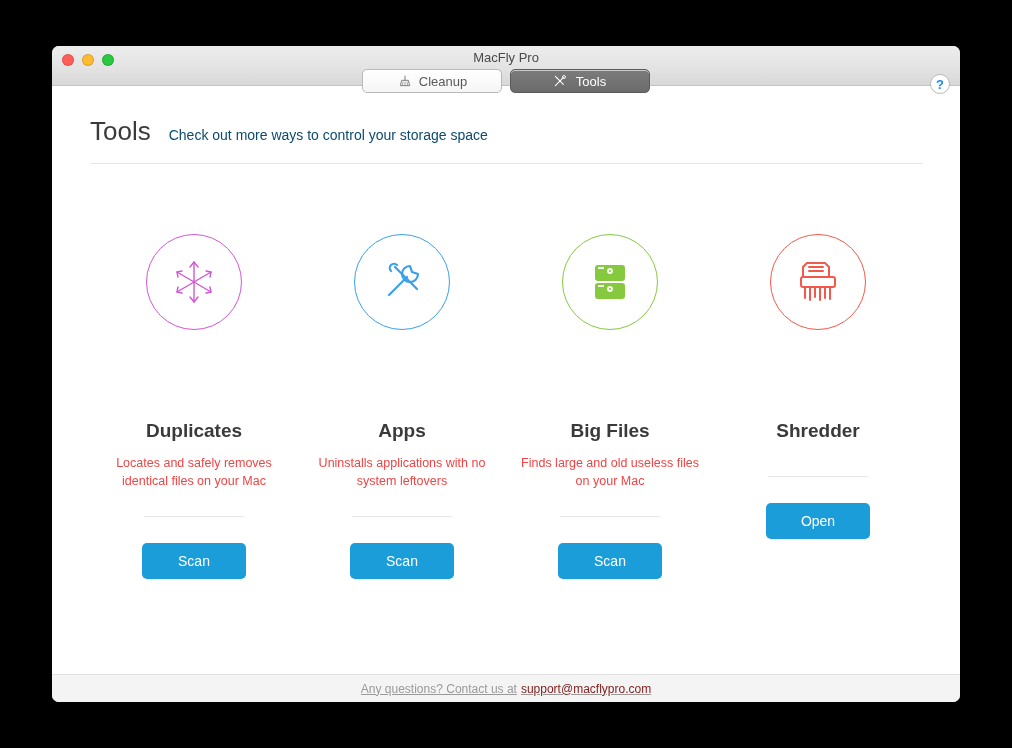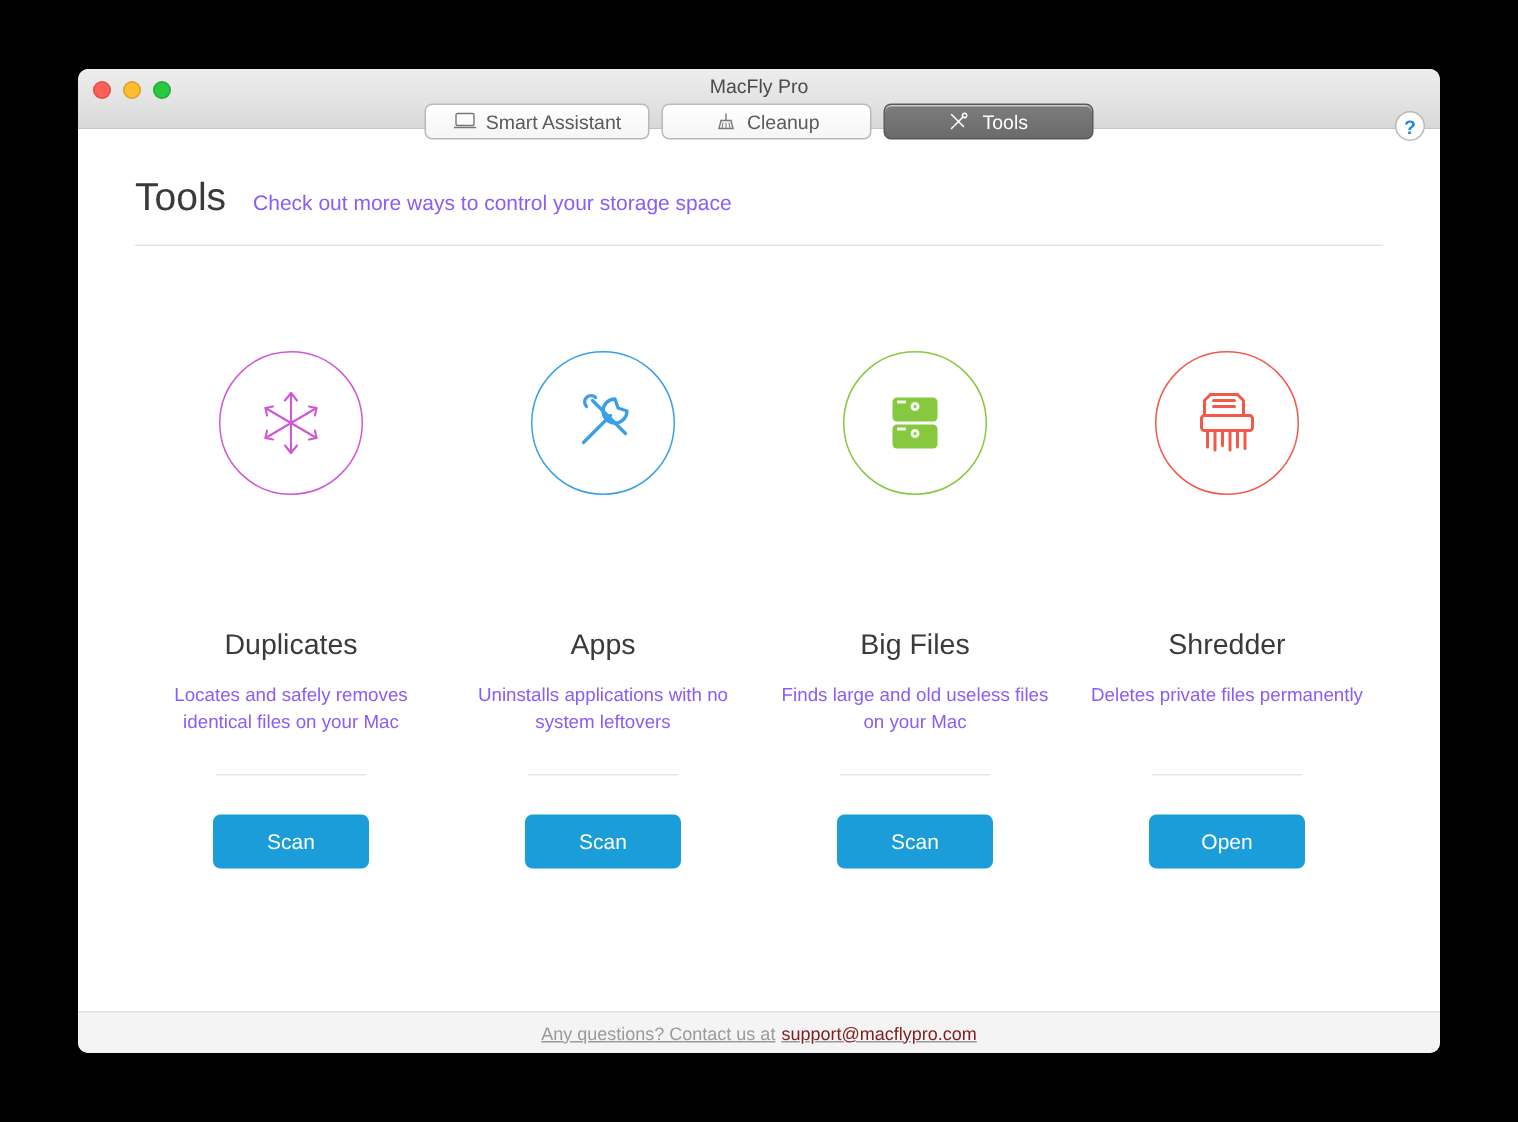--- a/index.html
+++ b/index.html
@@ -110,21 +110,21 @@
     padding-bottom: 16px;
     border-bottom: 1px solid #e6e6e6;
   }
   .page-title {
     font-size: 26px;
     font-weight: 400;
     color: #3a3a3a;
   }
   .page-sub {
     font-size: 14px;
-    color: #8b5cf6;
+    color: #0c4a6e;
     text-align: center;
   }
 
   .grid {
     flex: 1;
     display: grid;
     grid-template-columns: repeat(4, 1fr);
     gap: 0;
     padding-top: 70px;
   }
@@ -139,25 +139,25 @@
     border-radius: 50%;
     display: flex; align-items: center; justify-content: center;
     margin-bottom: 90px;
   }
   .icon-circle svg { width: 50px; height: 50px; }
 
   .card-title {
     font-size: 19px;
     color: #3a3a3a;
     margin-bottom: 12px;
-    font-weight: 400;
+    font-weight: 700;
   }
   .card-desc {
     font-size: 12.5px;
-    color: #8b5cf6;
+    color: #ef4444;
     text-align: center;
     line-height: 1.45;
     min-height: 40px;
   }
   .divider {
     width: 100px;
     border-top: 1px solid #e6e6e6;
     margin: 22px 0 26px 0;
   }
   .action-btn {
@@ -195,27 +195,20 @@
   <div class="titlebar">
     <div class="traffic-lights">
       <div class="tl red"></div>
       <div class="tl yellow"></div>
       <div class="tl green"></div>
     </div>
 
     <div class="title">MacFly Pro</div>
 
     <div class="tabs">
-      <div class="tab">
-        <svg viewBox="0 0 24 18" fill="none">
-          <rect x="3" y="1" width="18" height="12" rx="1.5" stroke="#777" stroke-width="1.4"></rect>
-          <path d="M1 15 H23" stroke="#777" stroke-width="1.4"></path>
-        </svg>
-        <span>Smart Assistant</span>
-      </div>
       <div class="tab">
         <svg viewBox="0 0 24 18" fill="none">
           <path d="M12 1 V8" stroke="#777" stroke-width="1.4"></path>
           <path d="M7 8 H17 L19 16 H5 Z" stroke="#777" stroke-width="1.4" fill="none"></path>
           <path d="M8 16 L9 10 M12 16 V10 M16 16 L15 10" stroke="#777" stroke-width="1"></path>
         </svg>
         <span>Cleanup</span>
       </div>
       <div class="tab selected">
         <svg viewBox="0 0 24 18" fill="none">
@@ -271,21 +264,20 @@
           <div class="divider"></div>
           <button class="action-btn">Scan</button>
         </div>
         <div class="card">
           <div class="icon-circle" style="border: 1.5px solid rgb(242, 89, 75);">
             <svg viewBox="0 0 50 50" style="">
               <use href="#ico-shredder" stroke="#f2594b"></use>
             </svg>
           </div>
           <div class="card-title">Shredder</div>
-          <div class="card-desc">Deletes private files permanently</div>
           <div class="divider"></div>
           <button class="action-btn">Open</button>
         </div>
       </div>
   </div>
 
   <div class="footer">
     <span>Any questions? Contact us at </span>
     <a href="mailto:support@macflypro.com">support@macflypro.com</a>
   </div>

